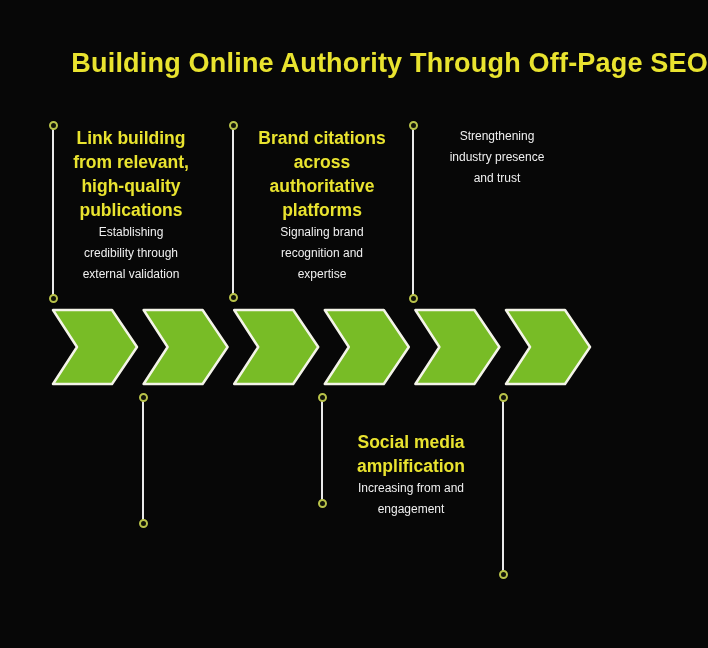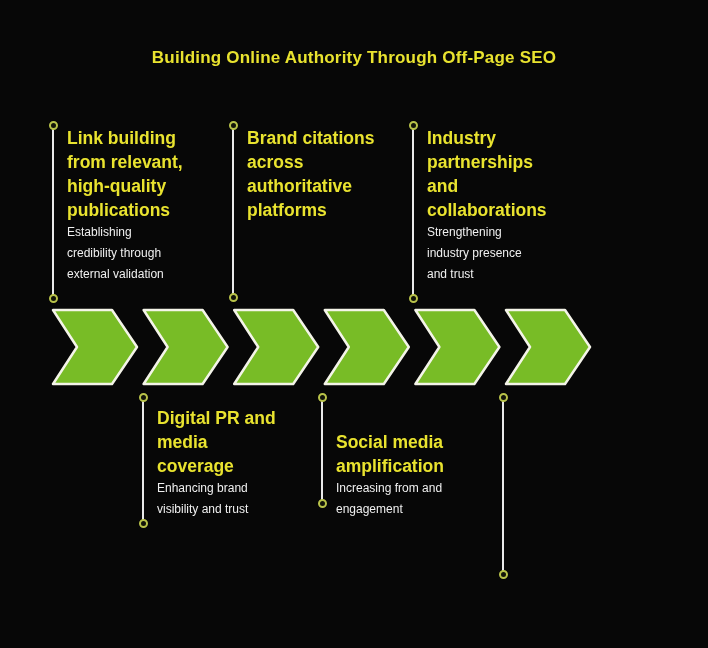--- a/index.html
+++ b/index.html
@@ -17,41 +17,42 @@
   body{
     background:var(--bg);
     font-family:"Liberation Sans","DejaVu Sans",sans-serif;
     position:relative;
     overflow:hidden;
   }
   .stage{position:absolute;inset:0;}
   .main-title{
     position:absolute;
     top:48px;left:0;right:0;
-    text-align:center;
+    text-align:right;
     color:var(--yellow);
-    font-size:17px;
+    font-size:27px;
     font-weight:bold;
     letter-spacing:0.2px;
   }
   .connector{
     position:absolute;
     width:2px;
     background:var(--line);
     border-radius:1px;
   }
   .dot{
     position:absolute;
     width:9px;height:9px;
     border-radius:50%;
     border:2px solid var(--dot-ring);
     background:var(--dot-core);
   }
   .milestone-text{
     position:absolute;
+    text-align:center;
   }
   .milestone-title{
     color:var(--yellow);
     font-size:17.5px;
     font-weight:bold;
     line-height:24px;
     white-space:pre-line;
   }
   .milestone-desc{
     color:var(--body-text);
@@ -92,54 +93,46 @@
   </div>
 
   <div class="connector" style="left:232px;top:125px;height:172px;"></div>
   <div class="dot" style="left:229px;top:121px;"></div>
   <div class="dot" style="left:229px;top:293px;"></div>
   <div class="milestone-text" style="left:247px;top:126px;width:150px;">
     <div class="milestone-title">Brand citations
 across
 authoritative
 platforms</div>
+    <div class="milestone-desc">Signaling brand
+recognition and
+expertise</div>
   </div>
 
   <div class="connector" style="left:412px;top:125px;height:173px;"></div>
   <div class="dot" style="left:409px;top:121px;"></div>
   <div class="dot" style="left:409px;top:294px;"></div>
   <div class="milestone-text" style="left:427px;top:126px;width:140px;">
-    <div class="milestone-title">Industry
-partnerships
-and
-collaborations</div>
     <div class="milestone-desc">Strengthening
 industry presence
 and trust</div>
   </div>
 
   <svg class="arrow-band" viewBox="0 0 542 80">
     <path d="M2 3 L61 3 L86 40 L61 77 L2 77 L26 40 Z"></path>
     <path d="M92.6 3 L151.6 3 L176.6 40 L151.6 77 L92.6 77 L116.6 40 Z"></path>
     <path d="M183.2 3 L242.2 3 L267.2 40 L242.2 77 L183.2 77 L207.2 40 Z"></path>
     <path d="M273.8 3 L332.8 3 L357.8 40 L332.8 77 L273.8 77 L297.8 40 Z"></path>
     <path d="M364.4 3 L423.4 3 L448.4 40 L423.4 77 L364.4 77 L388.4 40 Z"></path>
     <path d="M455 3 L514 3 L539 40 L514 77 L455 77 L479 40 Z"></path>
   </svg>
 
   <div class="connector" style="left:142px;top:397px;height:126px;"></div>
   <div class="dot" style="left:139px;top:393px;"></div>
   <div class="dot" style="left:139px;top:519px;"></div>
-  <div class="milestone-text" style="left:157px;top:406px;width:135px;">
-    <div class="milestone-title">Digital PR and
-media
-coverage</div>
-    <div class="milestone-desc">Enhancing brand
-visibility and trust</div>
-  </div>
 
   <div class="connector" style="left:321px;top:397px;height:106px;"></div>
   <div class="dot" style="left:318px;top:393px;"></div>
   <div class="dot" style="left:318px;top:499px;"></div>
   <div class="milestone-text" style="left:336px;top:430px;width:150px;">
     <div class="milestone-title">Social media
 amplification</div>
     <div class="milestone-desc">Increasing from and
 engagement</div>
   </div>

